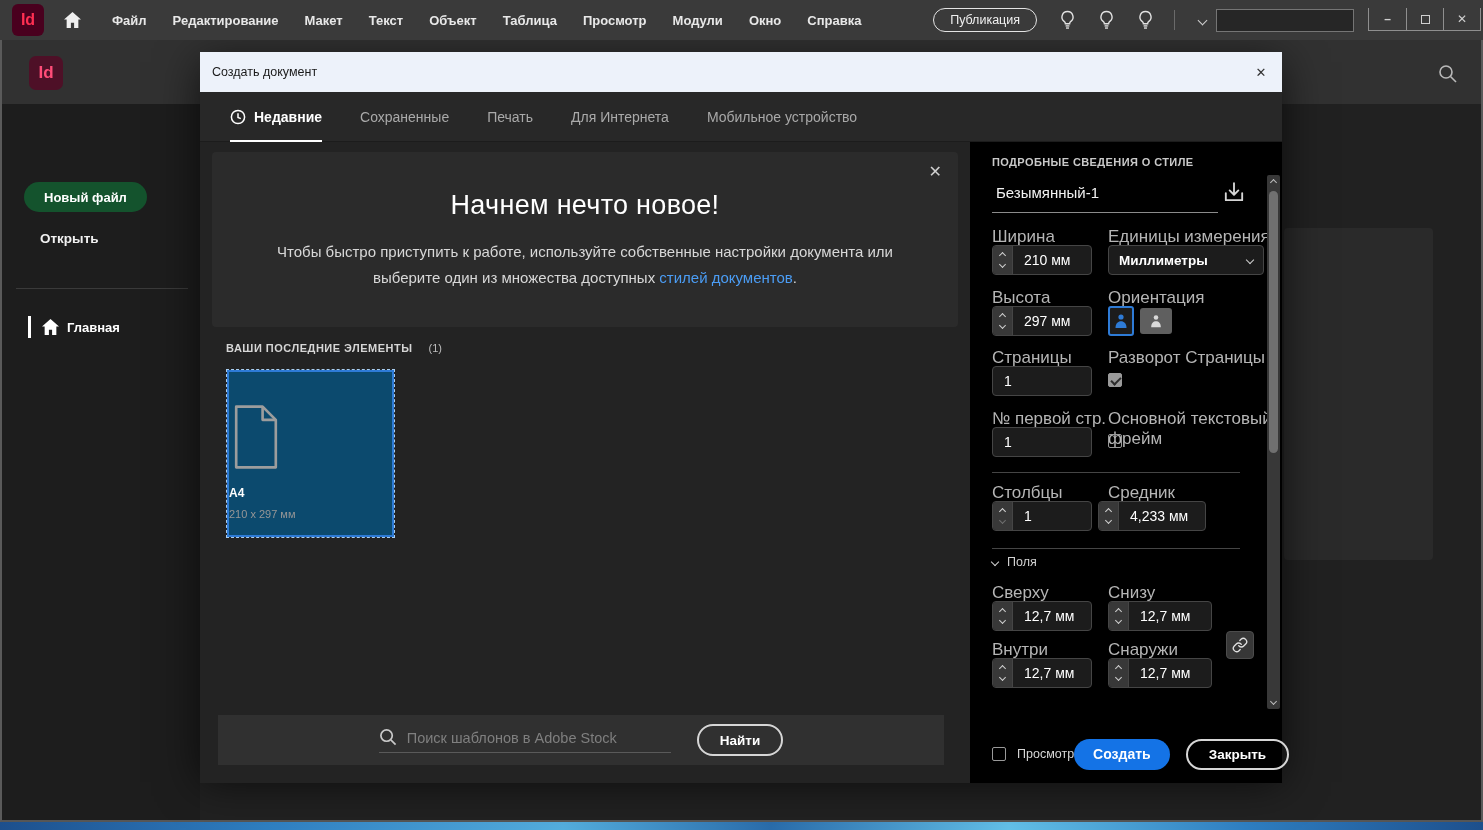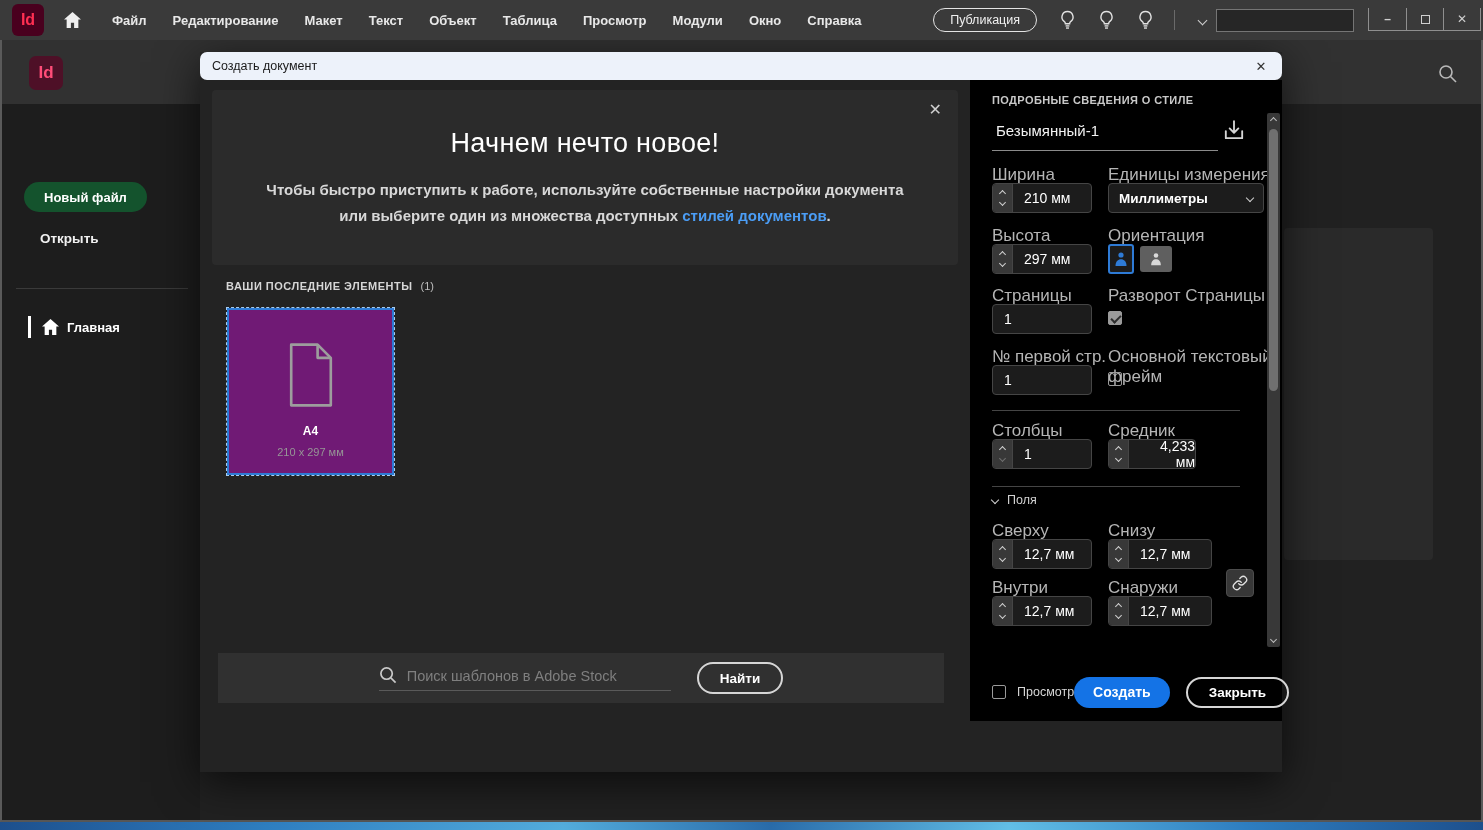--- a/index.html
+++ b/index.html
@@ -52,45 +52,45 @@
   .side-divider { position:absolute; left:14px; top:184px; width:172px; height:1px; background:#3a3a3a; }
   .nav-home { position:absolute; left:26px; top:212px; display:flex; align-items:center; }
   .active-bar { width:3px; height:22px; background:#fff; margin-right:11px; }
   .nav-home-label { color:#fff; font-size:13px; font-weight:bold; margin-left:8px; }
   .taskbar { position:absolute; left:0; top:822px; width:1483px; height:8px;
              background:linear-gradient(90deg,#1d4f8c,#2f7fc2 18%,#54aede 38%,#2a6cab 52%,#63c0e8 68%,#2f7fc2 84%,#1d4f8c); }
 
   
   .dialog { position:absolute; left:200px; top:52px; width:1082px; height:720px; background:#232323;
             box-shadow:0 10px 40px rgba(0,0,0,.65); z-index:20; }
-  .dlg-title { height:28px; background:#edf2fa; display:flex; align-items:center; padding:8px 12px;
-               color:#1a1a1a; font-size:12.5px;border-radius:7px; }
+  .dlg-title { height:40px; background:#edf2fa; display:flex; align-items:center; padding:8px 12px;
+               color:#1a1a1a; font-size:12.5px; }
   .dlg-title-close { margin-left:auto; color:#333; font-size:13px; width:18px; text-align:center; }
   .dlg-tabs { height:50px; background:#282828; display:flex; align-items:center; padding:0 30px; gap:38px;
               border-bottom:1px solid #1c1c1c; }
   .tab { color:#a9a9a9; font-size:14px; height:50px; display:flex; align-items:center; gap:8px; }
   .tab.active { color:#fff; font-weight:bold; border-bottom:2.5px solid #fff; padding-top:2.5px; }
   .dlg-body { display:flex; height:641px; }
   .dlg-main { position:relative; width:770px; height:641px; background:#232323; }
 
   .banner { position:absolute; left:12px; top:10px; width:746px; height:175px; background:#2b2b2b;
             border-radius:4px; }
   .banner-close { position:absolute; right:16px; top:10px; color:#cfcfcf; font-size:16px; }
   .banner h1 { margin-top:38px; text-align:center; color:#fff; font-size:27px; font-weight:400;
                letter-spacing:.3px; }
   .banner p { margin:18px auto 0; width:660px; text-align:center; color:#d8d8d8; font-size:15px;
-              line-height:1.75; font-weight:700; }
+              line-height:1.75; font-weight:400; }
   .blue-link { color:#4b9df5; }
 
-  .recent-row { position:absolute; left:26px; top:200px; display:flex; gap:8px; align-items:baseline; }
+  .recent-row { position:absolute; left:26px; top:200px; display:flex; gap:16px; align-items:baseline; }
   .recent-label { color:#d6d6d6; font-size:11px; font-weight:bold; letter-spacing:.5px; }
   .recent-count { color:#bdbdbd; font-size:11px; }
-  .doc-card { position:absolute; left:27px; top:228px; width:167px; height:167px; background:#701a75;
+  .doc-card { position:absolute; left:27px; top:228px; width:167px; height:167px; background:#0c4a6e;
               border:2px solid #2e7bd6; outline:1.5px dashed #a8cdf0; display:flex; flex-direction:column;
-              align-items:center; }
+              }
   .doc-card svg { margin-top:32px; }
   .doc-name { color:#fff; font-size:12px; font-weight:bold; margin-top:16px; }
   .doc-size { color:#969696; font-size:11px; margin-top:8px; }
 
   .stock-bar { position:absolute; left:18px; top:573px; width:726px; height:50px; background:#303030;
                display:flex; align-items:center; justify-content:center; gap:12px; }
   .stock-input-wrap { display:flex; align-items:flex-end; gap:10px; border-bottom:1px solid #5a5a5a;
                       width:292px; padding-bottom:6px; }
   .stock-placeholder { color:#7f7f7f; font-size:14.5px; }
   .btn-ghost { height:32px; padding:0 21px; border-radius:16px; border:2px solid #d6d6d6;
@@ -244,20 +244,33 @@
 </div>
 <div class="taskbar"></div>
 
 <div class="dialog">
 
   <div class="dlg-title">
     <span>Создать документ</span>
     <span class="dlg-title-close">✕</span>
   </div>
 
+  <div class="dlg-tabs">
+    <span class="tab active">
+      <svg width="16" height="16" viewBox="0 0 16 16" fill="none" stroke="#fff" stroke-width="1.5">
+        <circle cx="8" cy="8" r="6.6"></circle>
+          <polyline points="8,4.2 8,8.4 10.8,9.6"></polyline>
+      </svg>
+      <span>Недавние</span>
+    </span>
+    <span class="tab">Сохраненные</span>
+    <span class="tab">Печать</span>
+    <span class="tab">Для Интернета</span>
+    <span class="tab">Мобильное устройство</span>
+  </div>
 
   <div class="dlg-body">
 
     <div class="dlg-main">
 
       <div class="banner">
         <span class="banner-close">✕</span>
         <h1>Начнем нечто новое!</h1>
         <p><span>Чтобы быстро приступить к работе, используйте собственные настройки документа или выберите один из множества доступных </span><span class="blue-link">стилей документов</span><span>.</span></p>
       </div>
@@ -356,21 +369,21 @@
 
       <span class="f-label c1" style="top:341px">Столбцы</span>
       <span class="f-label c2" style="top:341px">Средник</span>
       <div class="spinfield" style="left:22px; top:359px; width:100px">
         <div class="spin">
             <span class="chev up"></span>
             <span class="chev down dim"></span>
           </div>
         <span class="spin-val">1</span>
       </div>
-      <div class="spinfield" style="left:138px; top:359px; width:88px">
+      <div class="spinfield" style="left:128px; top:359px; width:108px">
         <div class="spin">
             <span class="chev up"></span>
             <span class="chev down"></span>
           </div>
         <span class="spin-val">4,233 мм</span>
       </div>
 
       <div class="divider" style="top:406px"></div>
 
       <div class="margins-head" style="top:413px">

